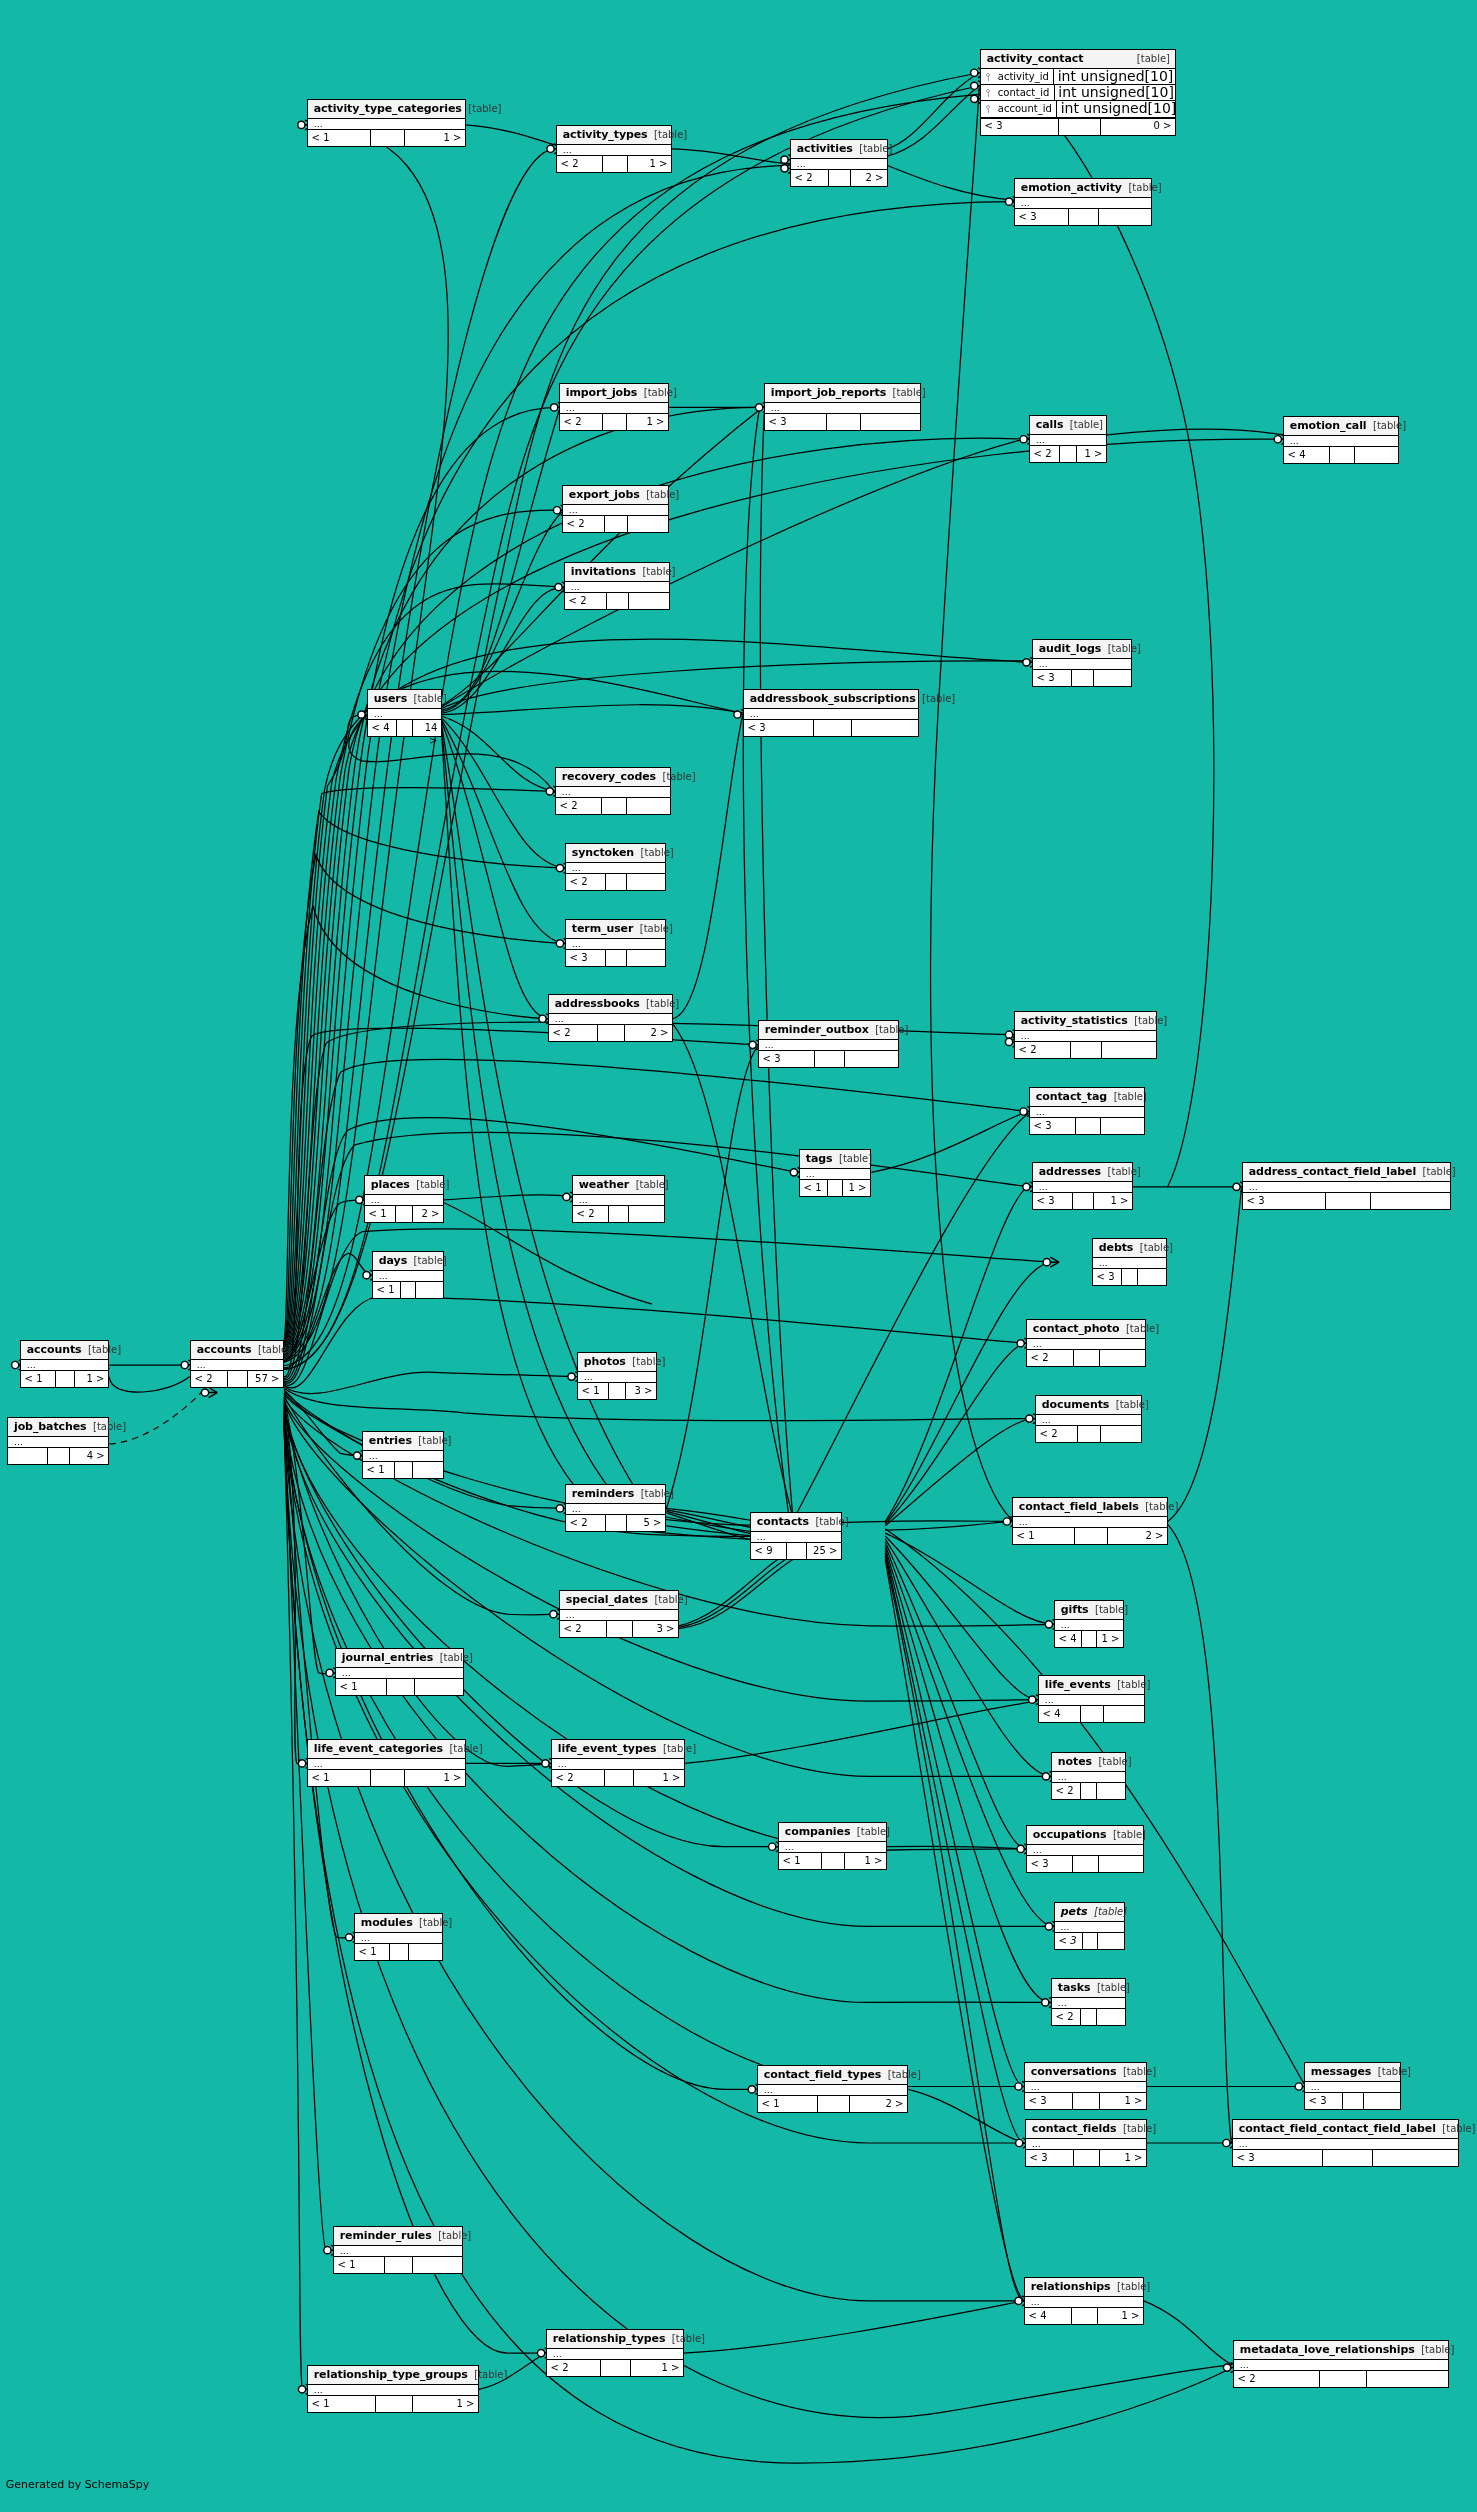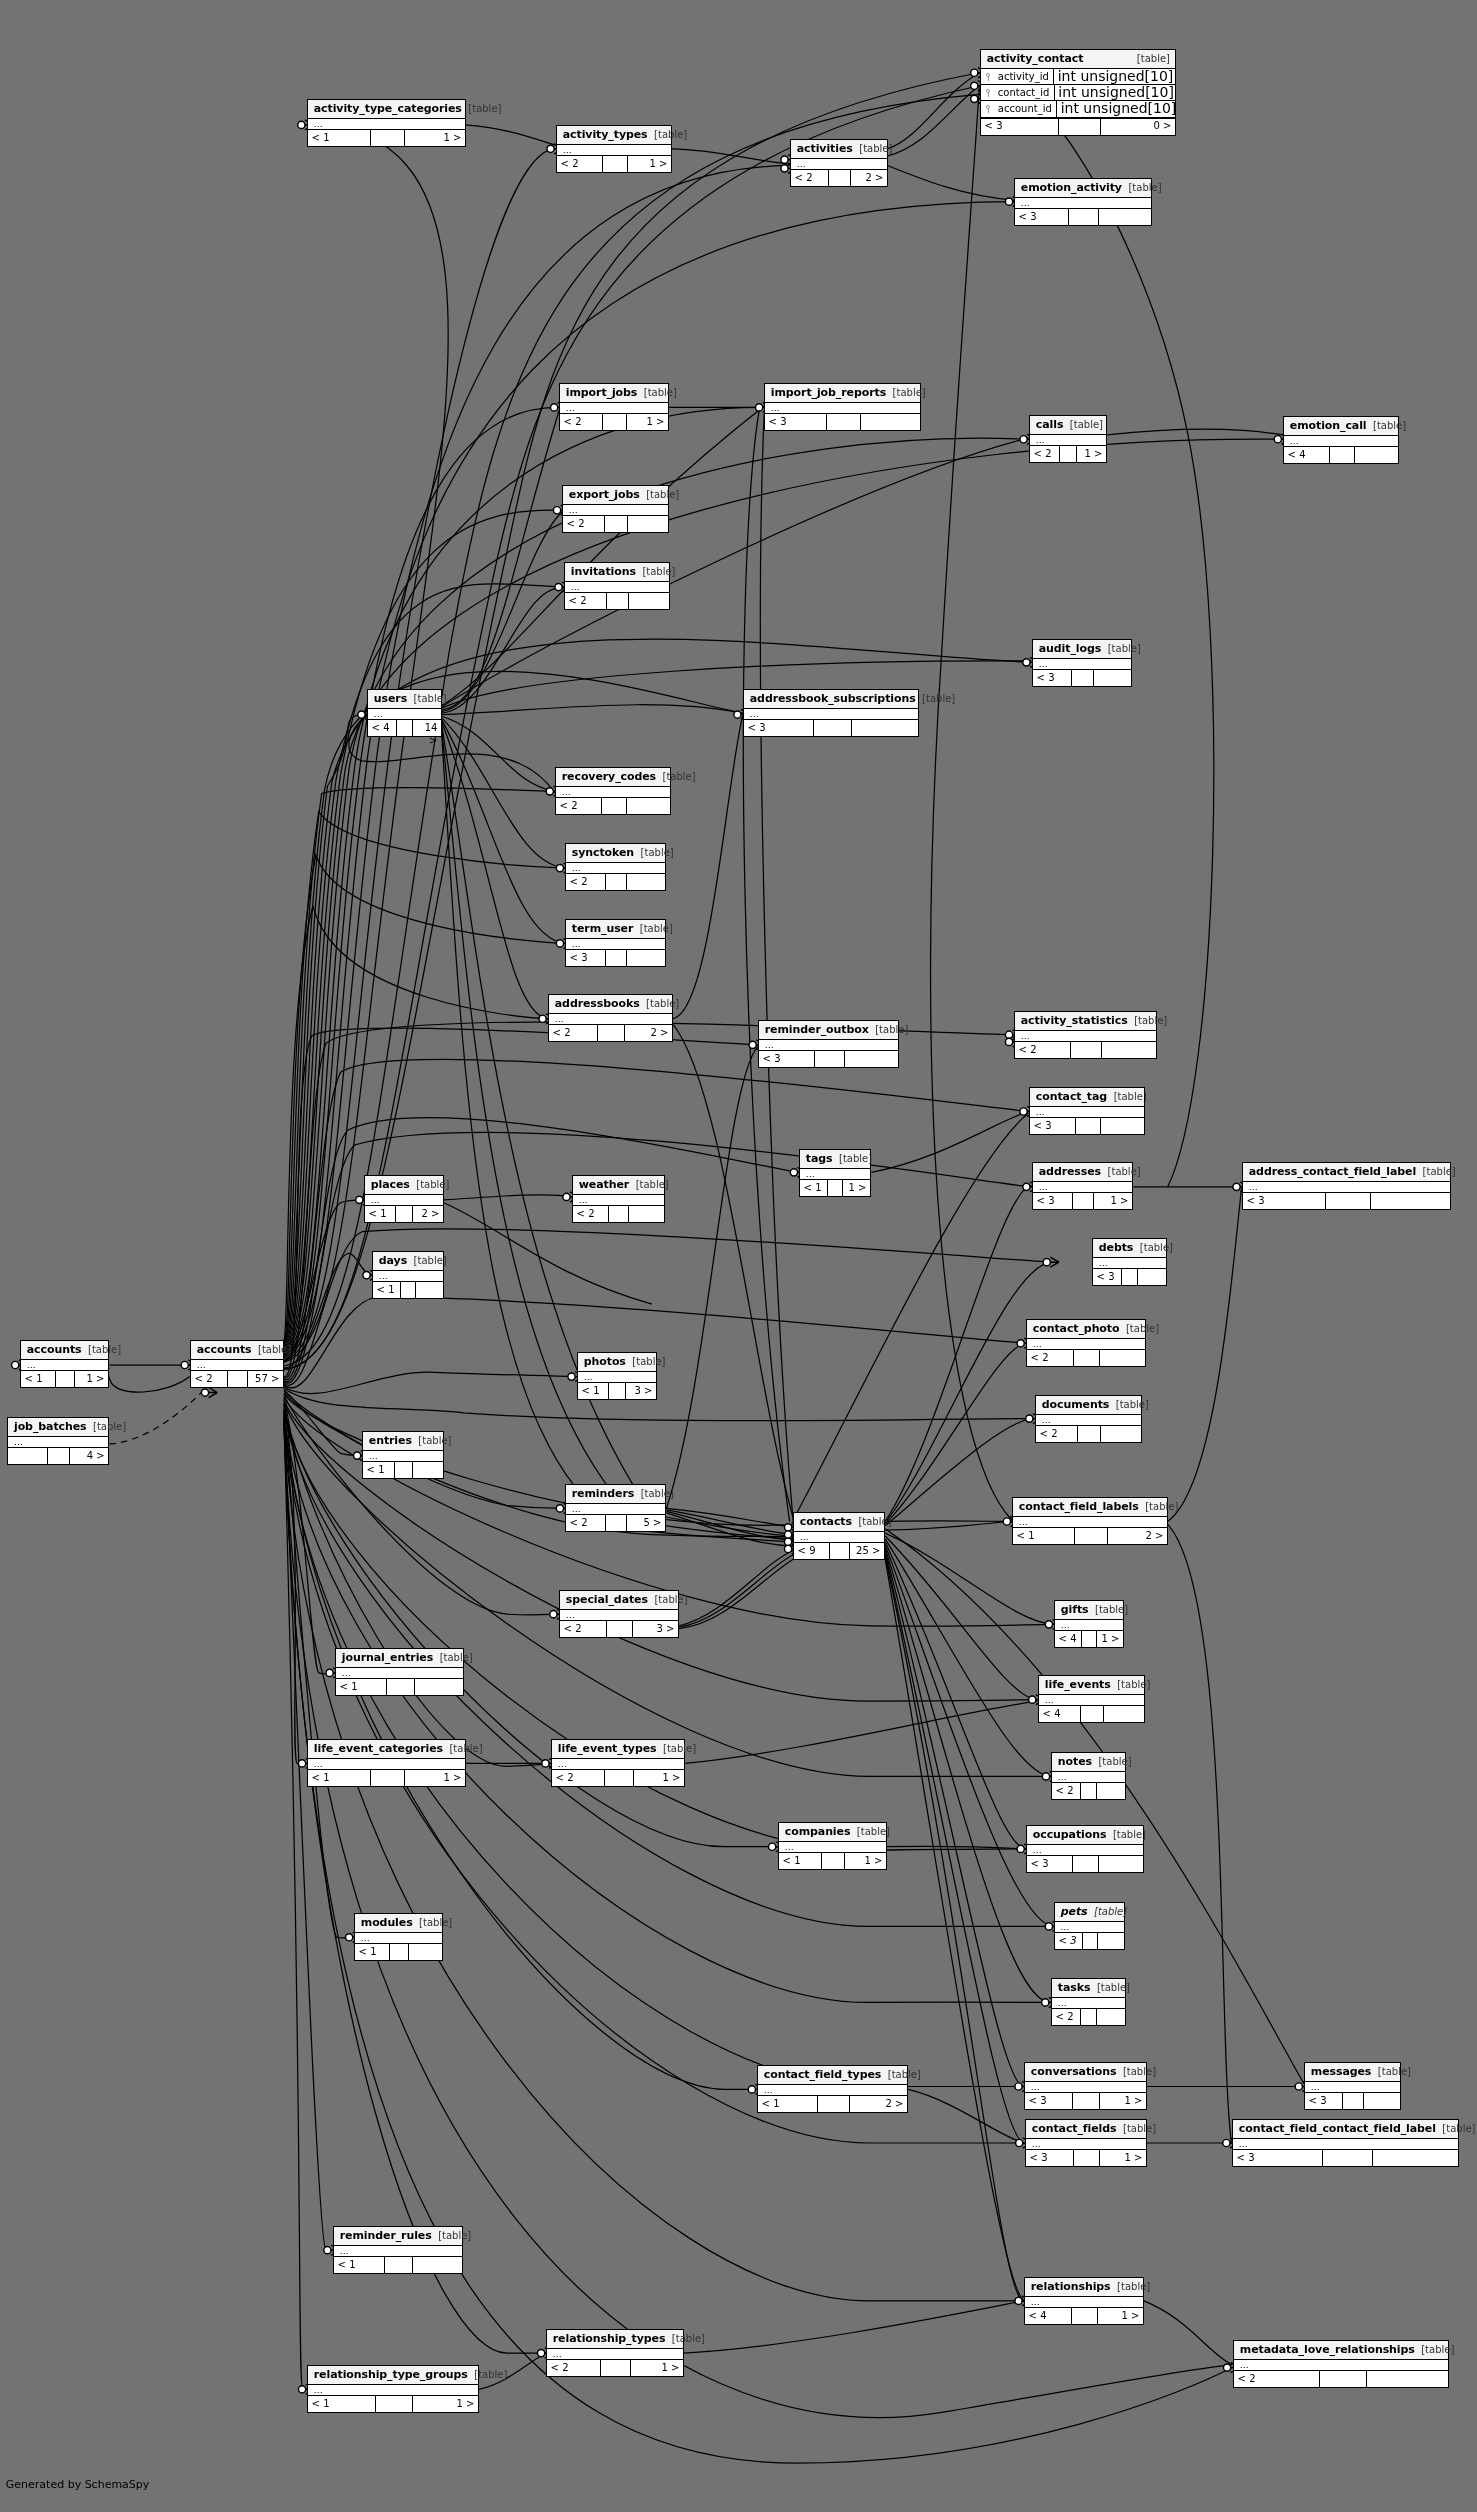--- a/index.html
+++ b/index.html
@@ -1,18 +1,18 @@
 <!DOCTYPE html>
 <html style="font-size:11.6px"><head>
 <meta charset="utf-8">
 <title>SchemaSpy Relationships Diagram</title>
 <style>
   html,body{margin:0;padding:0;background:#ffffff;}
   body{font-family:"DejaVu Sans","Liberation Sans",sans-serif;}
-  #canvas{position:relative;width:1477px;height:2512px;background:#737373;overflow:hidden;}
+  #canvas{position:relative;width:1477px;height:2512px;background:#14b8a6;overflow:hidden;}
   #edges{position:absolute;left:0;top:0;width:1477px;height:2512px;pointer-events:none;}
 
   .tbl{position:absolute;border:1.4px solid #000;background:#fff;box-sizing:border-box;}
   .tbl .hdr{display:flex;align-items:baseline;justify-content:space-between;
             background:#f4f4f4;border-bottom:1.4px solid #000;padding:2.2px 5px 2.9px 5.8px;white-space:nowrap;}
   .tbl .tname{font-weight:bold;font-size:11px;color:#000;letter-spacing:-0.1px;}
   .tbl .ttag{font-size:10px;color:#333;padding-left:6.5px;}
   .tbl .ell{font-size:9.4px;color:#000;padding:0.7px 5.8px 2.9px 5.8px;line-height:7.2px;height:10px;box-sizing:border-box;}
   .tbl .foot{display:flex;border-top:1.4px solid #000;}
   .tbl .foot .c{font-size:10px;line-height:13px;padding:0.7px 3.6px;box-sizing:border-box;height:16px;}
@@ -726,21 +726,21 @@
           <span class="tname">reminders</span>
           <span class="ttag">[table]</span>
         </div>
         <div class="ell">...</div>
         <div class="foot">
           <div class="c c1">&lt; 2</div>
           <div class="c c2"></div>
           <div class="c c3">5 &gt;</div>
         </div>
       </div>
-      <div class="tbl" style="left: 793px; top: 1512px; width: 92px;">
+      <div class="tbl" style="left: 750px; top: 1512px; width: 92px;">
         <div class="hdr">
           <span class="tname">contacts</span>
           <span class="ttag">[table]</span>
         </div>
         <div class="ell">...</div>
         <div class="foot">
           <div class="c c1">&lt; 9</div>
           <div class="c c2"></div>
           <div class="c c3">25 &gt;</div>
         </div>

